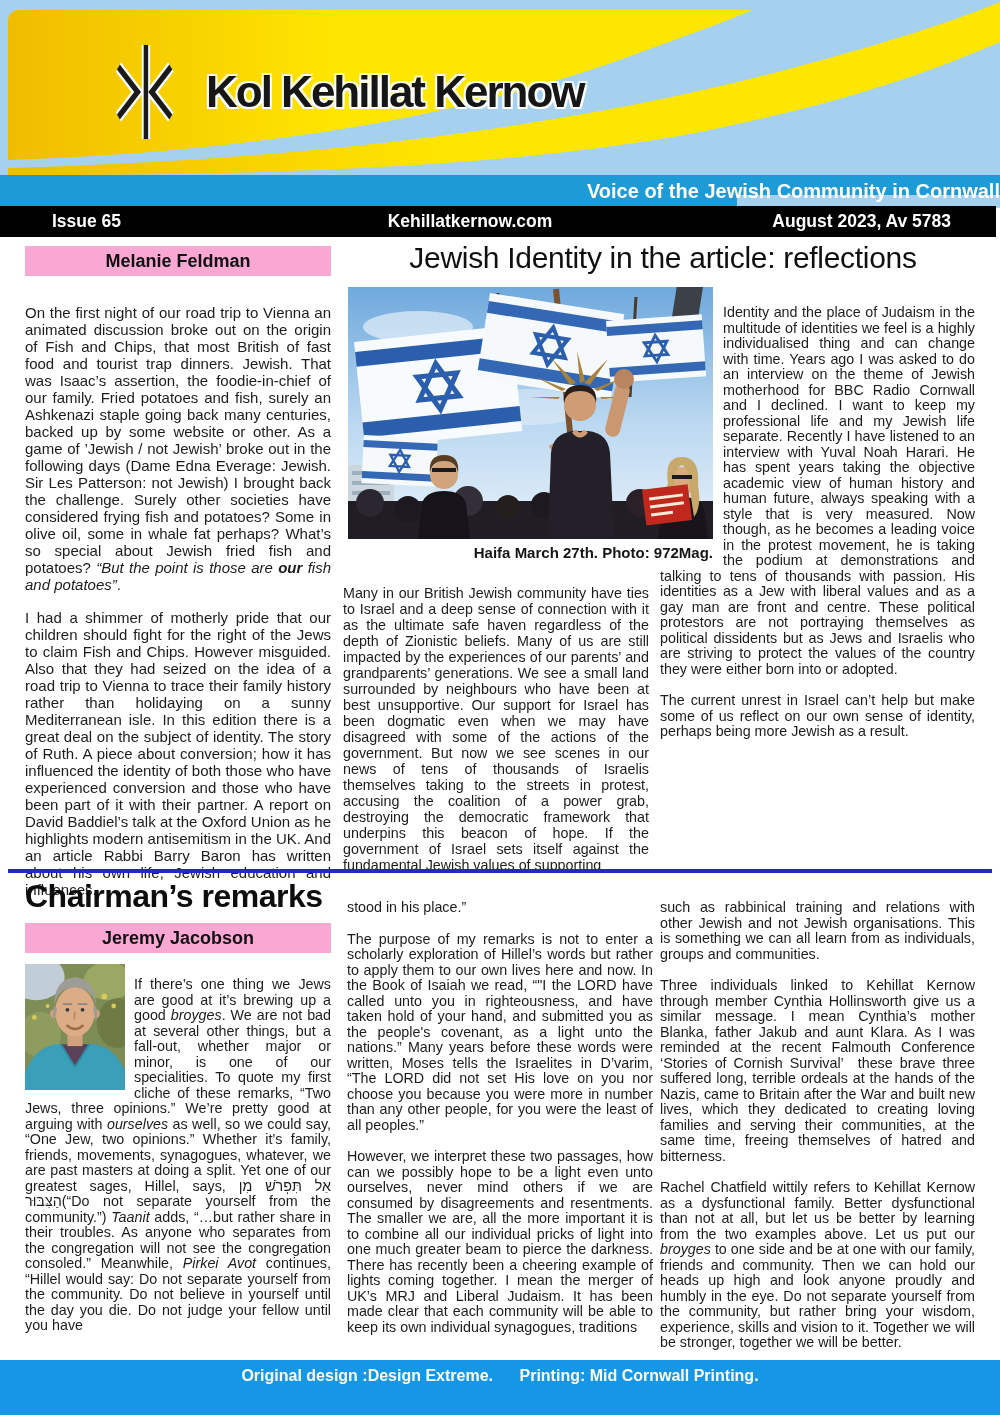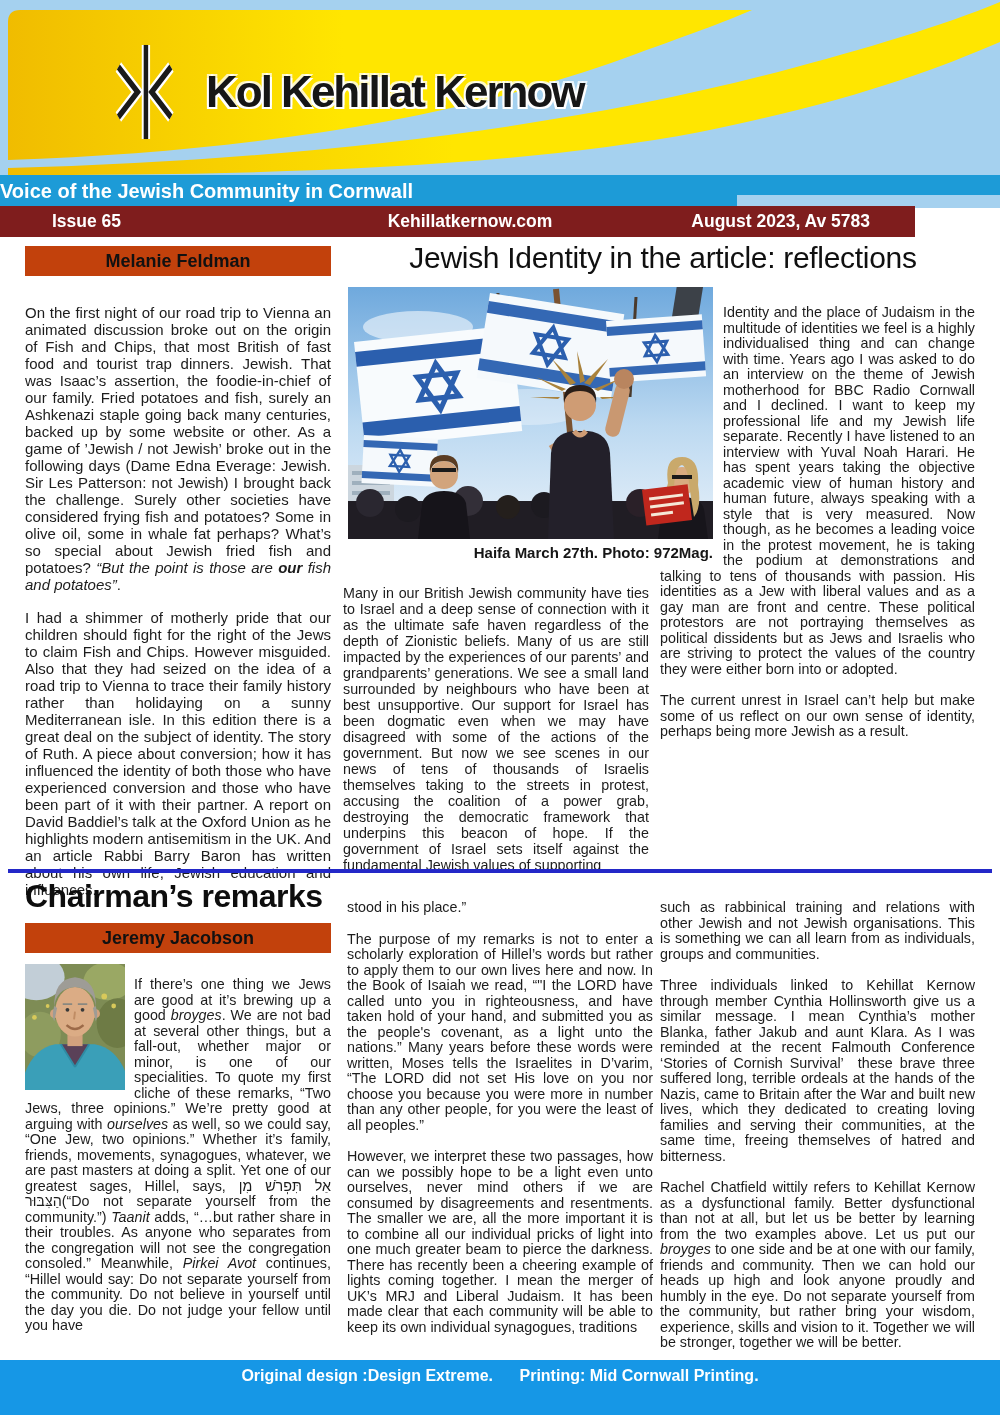--- a/index.html
+++ b/index.html
@@ -9,32 +9,32 @@
   #header-art{position:absolute;top:0;left:0;width:1000px;height:175px;display:block;}
   #logo{position:absolute;top:42px;left:112px;height:100px;display:flex;align-items:center;gap:30px;}
   #logo .mark{width:64px;height:96px;}
   #logo .logo-text{
     font-size:44px;font-weight:700;letter-spacing:-2px;color:#161616;white-space:nowrap;
     text-shadow:2px 2px 0 #ffffff,-2px -2px 0 rgba(255,255,255,.75),2px -2px 0 rgba(255,255,255,.75),-2px 2px 0 #ffffff;
   }
   #bar-dark-strip{position:absolute;top:175px;left:0;width:1000px;height:20px;background:#1d9bd7;}
   #bar-dark-main{position:absolute;top:175px;left:0;width:737px;height:33px;background:#1d9bd7;}
   #bar-light{position:absolute;top:195px;left:737px;width:263px;height:13px;background:#a5d1ef;}
-  #tagline{position:absolute;top:175px;left:0;width:1000px;height:33px;line-height:33px;text-align:left;
+  #tagline{position:absolute;top:175px;left:0;width:1000px;height:33px;line-height:33px;text-align:right;
     color:#fff;font-weight:700;font-size:20px;}
-  #info-row{position:absolute;top:206px;left:0;width:915px;height:31px;background:#7f1d1d;}
+  #info-row{position:absolute;top:206px;left:0;width:996px;height:31px;background:#000000;}
   #info-row .lbl{position:absolute;top:0;height:31px;line-height:31px;color:#fff;font-weight:700;font-size:17.5px;}
   #issue{left:52px;}
   #website{left:0;width:940px;text-align:center;}
   #edition{right:45px;}
 
   
   #section-top{position:absolute;top:245px;left:25px;width:950px;height:624px;}
   #section-bot{position:absolute;top:878px;left:25px;width:950px;height:480px;}
-  .gold-banner{position:absolute;left:0;width:306px;height:30px;background:#c2410c;
+  .gold-banner{position:absolute;left:0;width:306px;height:30px;background:#f9a8d4;
     text-align:center;line-height:30px;font-weight:700;font-size:18px;color:#111;}
   .txt{text-align:justify;}
   .txt p{margin:16px 0 8px 0;}
   .txt p:last-child{margin-bottom:0;}
   .lead-col{position:absolute;left:0;top:43px;width:306px;font-size:15px;line-height:17px;}
   #feature-title{position:absolute;left:318px;top:-4px;width:640px;text-align:center;
     font-size:30px;font-weight:400;color:#101010;letter-spacing:-0.3px;white-space:nowrap;}
   #photo-main{position:absolute;left:323px;top:42px;width:365px;height:252px;display:block;}
   #photo-caption{position:absolute;left:323px;top:299px;width:365px;text-align:right;
     font-weight:700;font-size:15px;color:#161616;}

